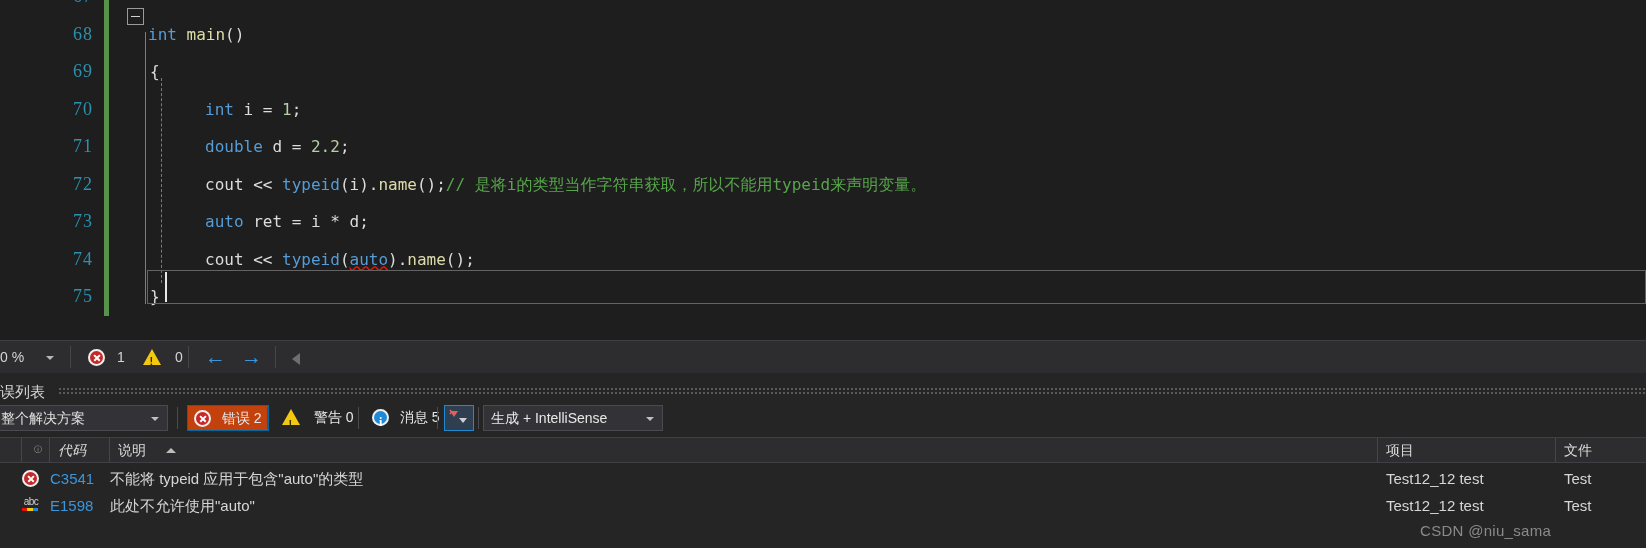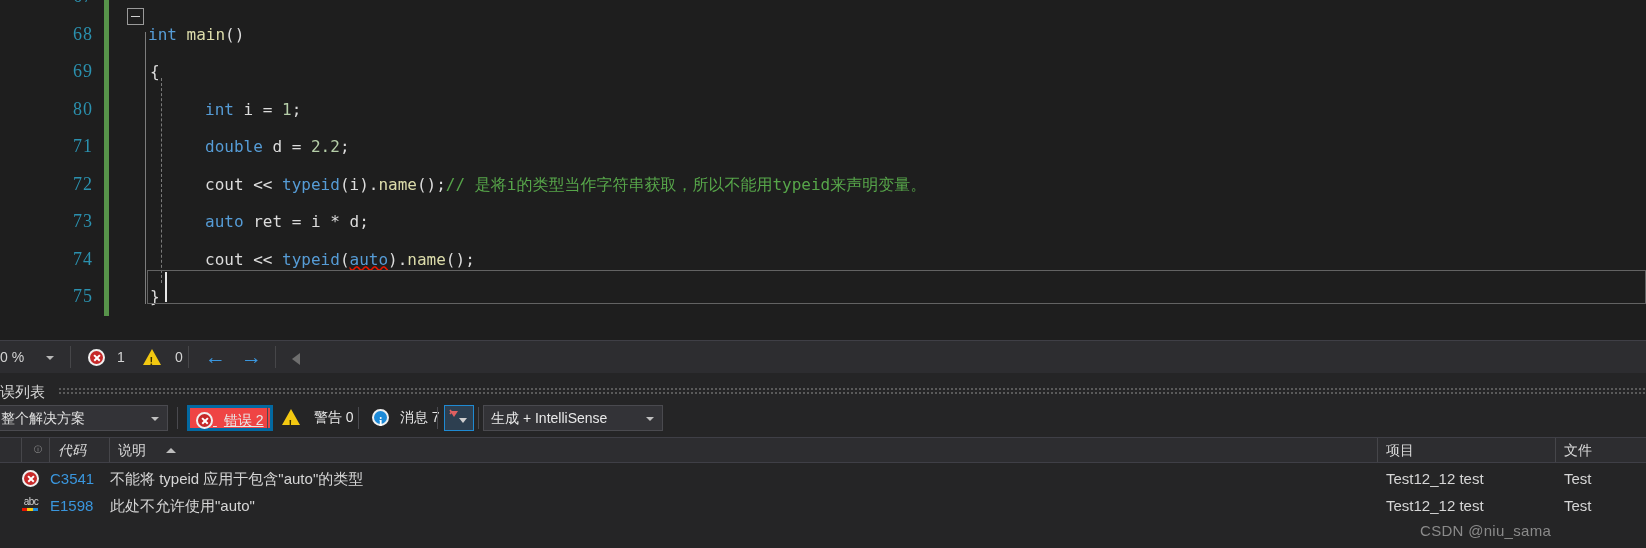--- a/index.html
+++ b/index.html
@@ -307,23 +307,22 @@
     position: absolute;
     top: 0;
     height: 26px;
     box-sizing: border-box;
     color: #e8e8e8;
     font-size: 14px;
     line-height: 24px;
     padding: 0 6px;
   }
   .toggle.active {
-    border: 3px solid #0369a1;
-    background: #ef4444;
-    text-decoration: underline;
+    border: 1px solid #0369a1;
+    background: #c2410c;
   }
   .filter-btn {
     position: absolute;
     left: 444px; top: 0;
     width: 30px; height: 26px;
     border: 1px solid #1f8ad2;
     background: #2d3f50;
     box-sizing: border-box;
   }
   .combo2 {
@@ -443,21 +442,21 @@
 
       <div class="row" style="top:75px;position:absolute;">
         <div class="gutter-num">69</div>
         <div class="changebar"></div>
         <div class="codeline" style="left:150px;">
           <span class="punct">{</span>
         </div>
       </div>
 
       <div class="row" style="top:112.5px;position:absolute;">
-        <div class="gutter-num">80</div>
+        <div class="gutter-num">70</div>
         <div class="changebar"></div>
         <div class="codeline" style="left:205px;">
           <span class="kw">int</span><span class="plain"> i = </span><span class="num">1</span><span class="punct">;</span>
         </div>
       </div>
 
       <div class="row" style="top:150px;position:absolute;">
         <div class="gutter-num">71</div>
         <div class="changebar"></div>
         <div class="codeline" style="left:205px;">
@@ -548,21 +547,21 @@
       <div class="tb-sep" style="left:267px;"></div>
 
       <div class="toggle" style="left:276px;">
         <span class="ico-warn"></span>
         <span style="margin-left:10px;">警告 0</span>
       </div>
       <div class="tb-sep" style="left:358px;"></div>
 
       <div class="toggle" style="left:366px;">
         <span class="ico-info"></span>
-        <span style="margin-left:7px;">消息 7</span>
+        <span style="margin-left:7px;">消息 5</span>
       </div>
       <div class="tb-sep" style="left:437px;"></div>
 
       <div class="filter-btn">
         <svg width="26" height="22" viewBox="0 0 26 22">
           <path d="M5 5 L13 5 L9 11 Z" fill="#e06060"></path>
           <path d="M5 4 L6.5 6 L5 8" stroke="#e06060" stroke-width="1.6" fill="none"></path>
           <path d="M14 12 L22 12 L18 17 Z" fill="#cfcfcf"></path>
         </svg>
       </div>

